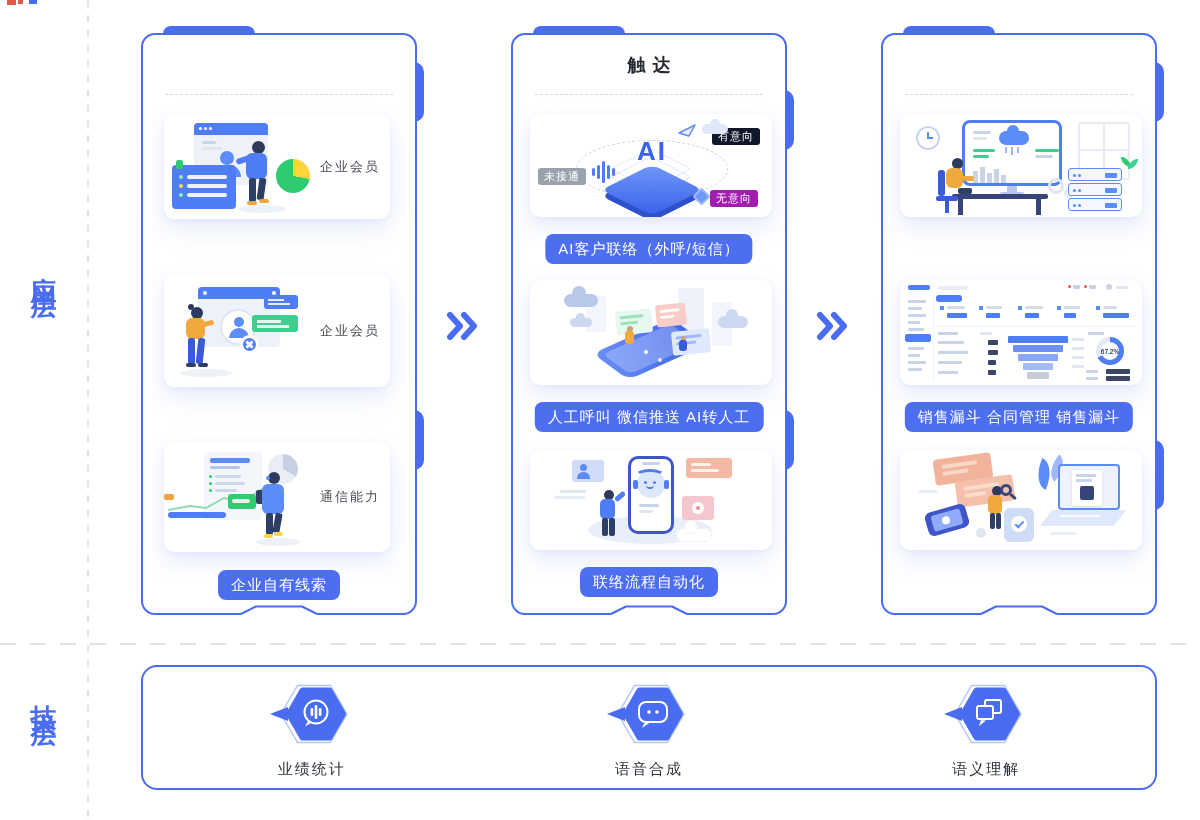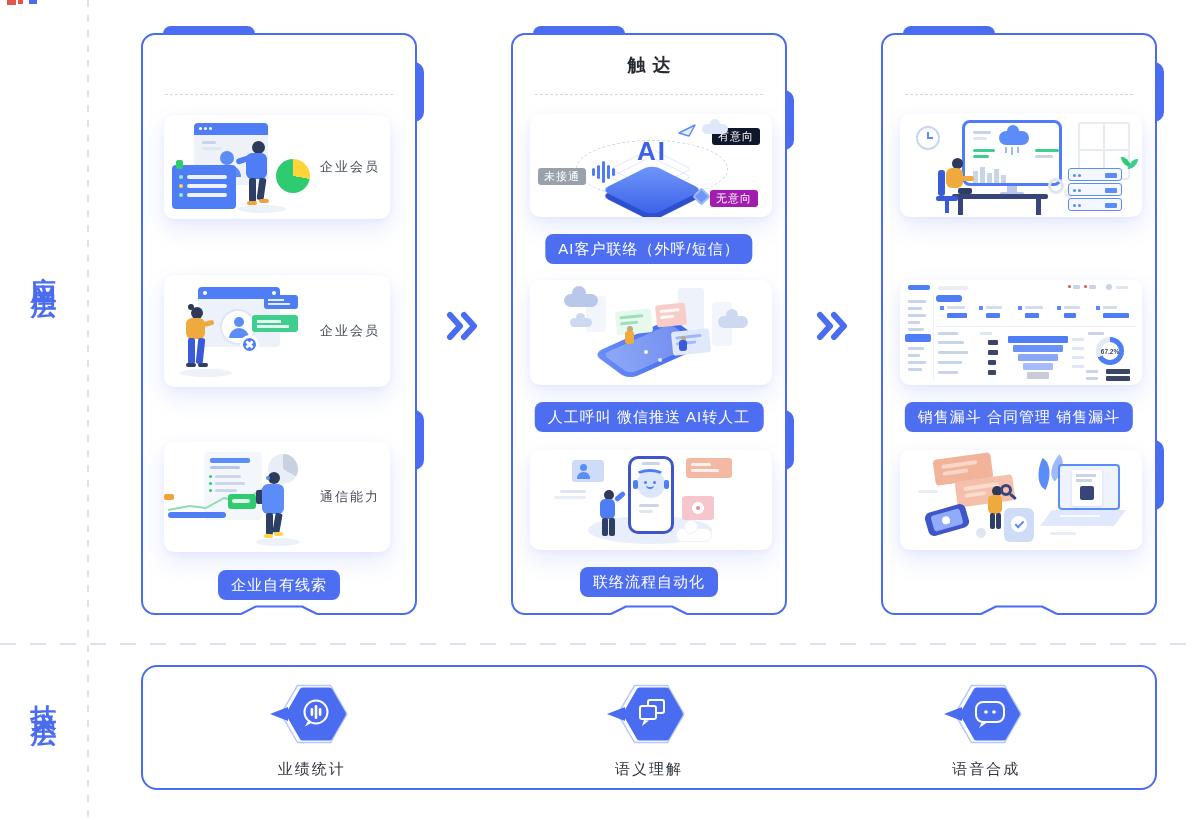--- a/index.html
+++ b/index.html
@@ -498,34 +498,34 @@
         <path d="M44 45 L41 50.5 L48 46.5 Z" fill="#fff"></path>
       </svg>
       <span class="cap-label">业绩统计</span>
     </div>
 
     <div class="cap">
       <svg width="96" height="78" viewBox="0 0 96 78">
         <polygon points="83,38 66.5,9.4 33.5,9.4 17,38 33.5,66.6 66.5,66.6" fill="#fff" stroke="#b3c8f7" stroke-width="1.5"></polygon>
         <polygon points="24,31 6,38 24,45" fill="#4a6cf0"></polygon>
         <polygon points="79,38 65.5,14.6 38.5,14.6 25,38 38.5,61.4 65.5,61.4" fill="#4a6cf0" stroke="#4a6cf0" stroke-width="6" stroke-linejoin="round"></polygon>
-        <rect x="47" y="24" width="16" height="13" rx="2" fill="none" stroke="#fff" stroke-width="2"></rect>
-        <rect x="39" y="30" width="16" height="13" rx="2" fill="#4a6cf0" stroke="#fff" stroke-width="2"></rect>
-        <path d="M43 44 L41 50 L48 44.5 Z" fill="#fff"></path>
-      </svg>
-      <span class="cap-label">语义理解</span>
-    </div>
-
-    <div class="cap">
-      <svg width="96" height="78" viewBox="0 0 96 78">
-        <polygon points="83,38 66.5,9.4 33.5,9.4 17,38 33.5,66.6 66.5,66.6" fill="#fff" stroke="#b3c8f7" stroke-width="1.5"></polygon>
-        <polygon points="24,31 6,38 24,45" fill="#4a6cf0"></polygon>
-        <polygon points="79,38 65.5,14.6 38.5,14.6 25,38 38.5,61.4 65.5,61.4" fill="#4a6cf0" stroke="#4a6cf0" stroke-width="6" stroke-linejoin="round"></polygon>
         <rect x="38" y="26" width="28" height="20" rx="7" fill="none" stroke="#fff" stroke-width="2"></rect>
         <circle cx="48" cy="36" r="1.8" fill="#fff"></circle>
         <circle cx="56" cy="36" r="1.8" fill="#fff"></circle>
         <path d="M44 46 L41 52 L49 46.5 Z" fill="#fff"></path>
       </svg>
       <span class="cap-label">语音合成</span>
     </div>
 
+    <div class="cap">
+      <svg width="96" height="78" viewBox="0 0 96 78">
+        <polygon points="83,38 66.5,9.4 33.5,9.4 17,38 33.5,66.6 66.5,66.6" fill="#fff" stroke="#b3c8f7" stroke-width="1.5"></polygon>
+        <polygon points="24,31 6,38 24,45" fill="#4a6cf0"></polygon>
+        <polygon points="79,38 65.5,14.6 38.5,14.6 25,38 38.5,61.4 65.5,61.4" fill="#4a6cf0" stroke="#4a6cf0" stroke-width="6" stroke-linejoin="round"></polygon>
+        <rect x="47" y="24" width="16" height="13" rx="2" fill="none" stroke="#fff" stroke-width="2"></rect>
+        <rect x="39" y="30" width="16" height="13" rx="2" fill="#4a6cf0" stroke="#fff" stroke-width="2"></rect>
+        <path d="M43 44 L41 50 L48 44.5 Z" fill="#fff"></path>
+      </svg>
+      <span class="cap-label">语义理解</span>
+    </div>
+
   </section>
 </div>
 
 </body></html>

